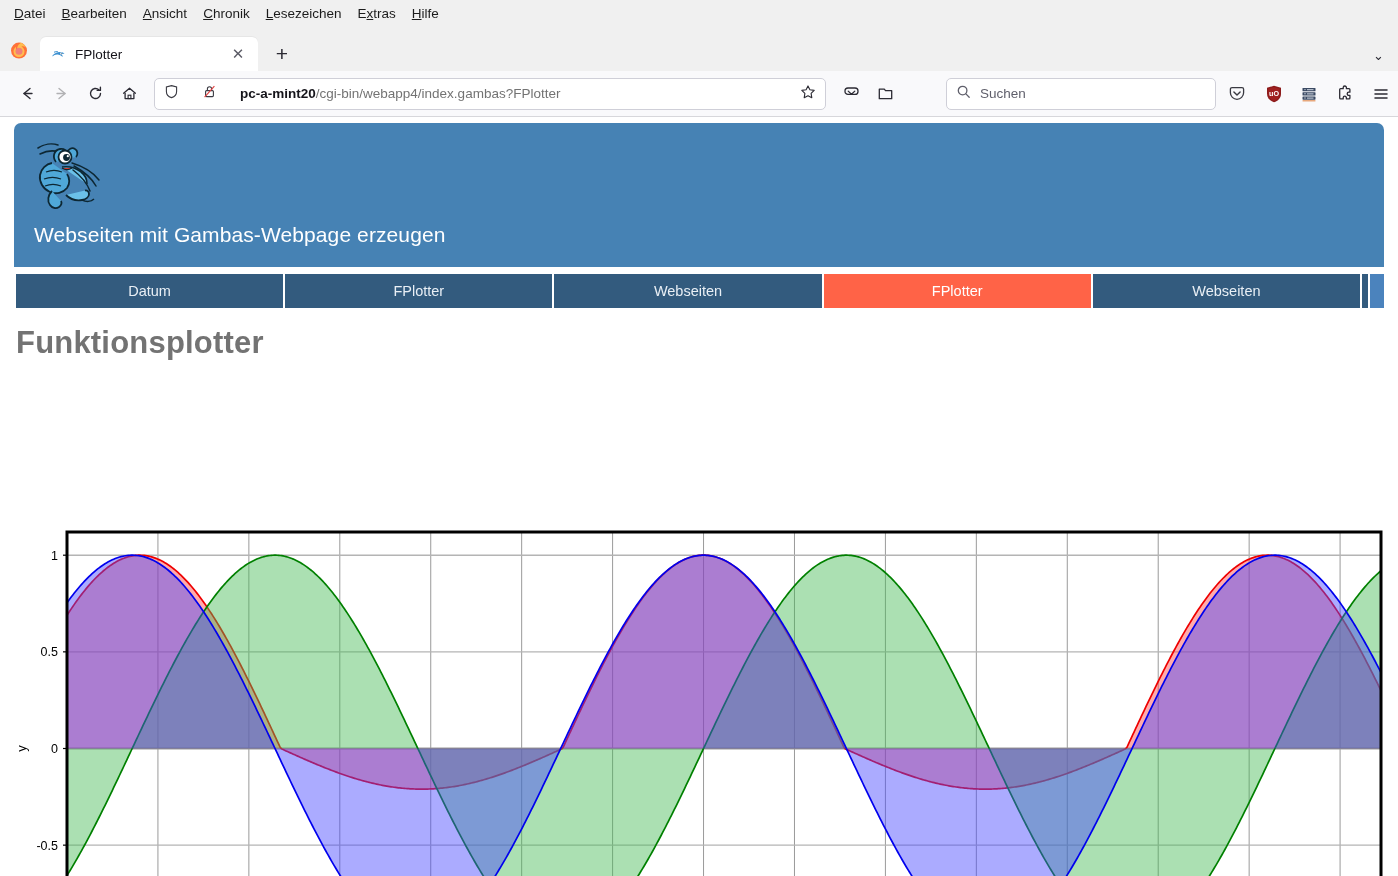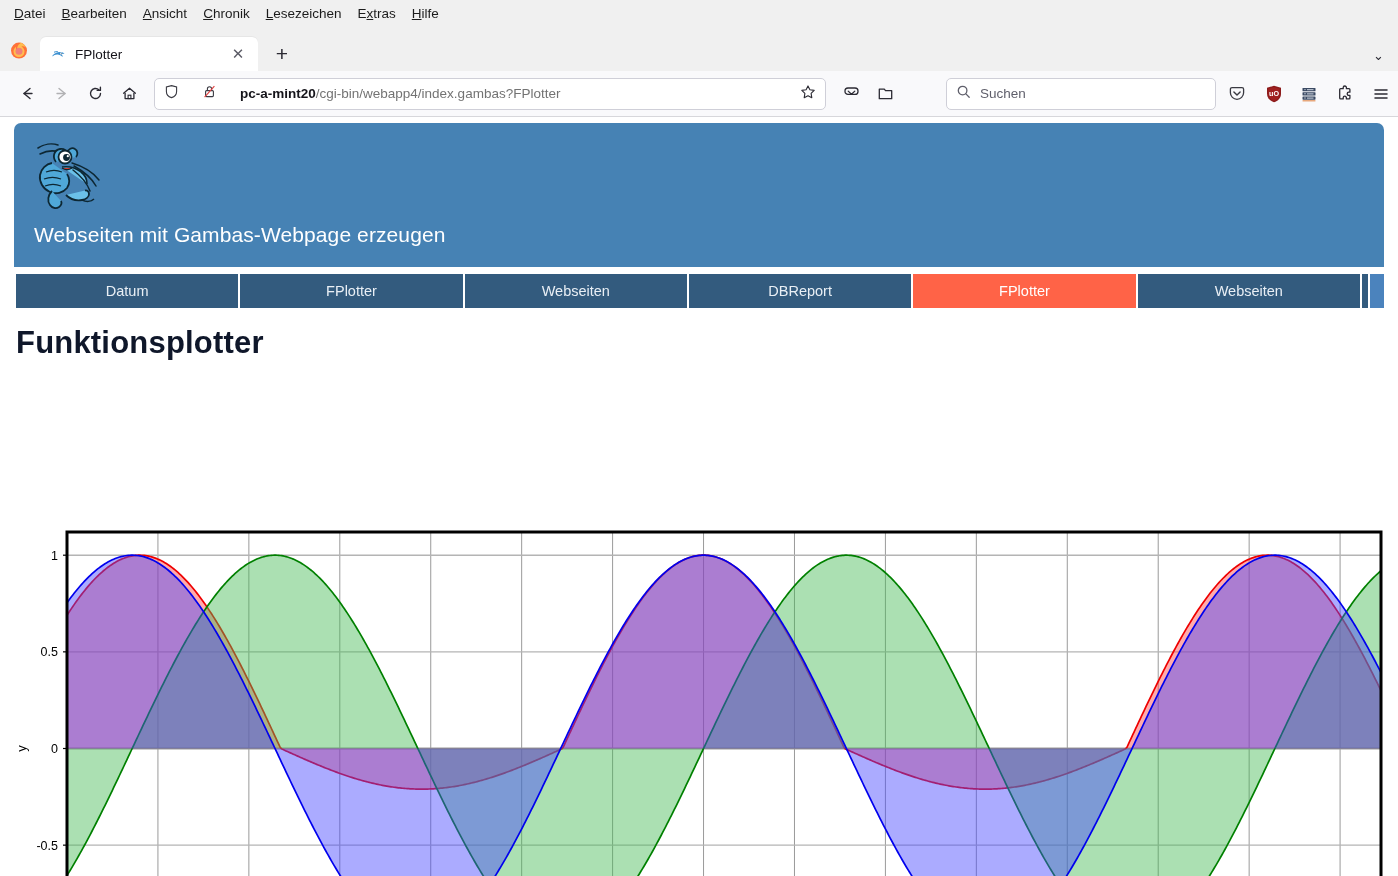--- a/index.html
+++ b/index.html
@@ -115,21 +115,21 @@
     flex: 1 1 0; display: flex; align-items: center; justify-content: center;
     background: #335b7e; color: #e9eff5; font-size: 14.5px;
     border-right: 2px solid #ffffff; white-space: nowrap;
   }
   .navtab.active { background: #ff6347; color: #ffffff; }
   .navtab.stub { flex: 0 0 8px; border-right: 2px solid #ffffff; }
   .navtab.rail { flex: 0 0 14px; background: #4b83bd; border-right: 0; }
 
   .heading {
     margin: 17px 0 0 16px; font-size: 31px; font-weight: bold;
-    color: #0f172a; letter-spacing: .2px;
+    color: #737373; letter-spacing: .2px;
   }
 
   .plotwrap { position: absolute; left: 0; top: 394px; width: 1398px; height: 482px; }
 </style>
 </head>
 <body>
 
 <div class="menubar">
   <div class="menu-item"><span class="acc">D</span>atei</div>
   <div class="menu-item"><span class="acc">B</span>earbeiten</div>
@@ -299,21 +299,20 @@
         <path d="M50 67c4 2 9 2 12-1" stroke="#0d2733" stroke-width="1.5" fill="none"></path>
       </svg>
     </div>
     <div class="banner-title">Webseiten mit Gambas-Webpage erzeugen</div>
   </div>
 
   <div class="navtabs">
     <div class="navtab">Datum</div>
     <div class="navtab">FPlotter</div>
     <div class="navtab">Webseiten</div>
-    <div class="navtab">DBReport</div>
     <div class="navtab active">FPlotter</div>
     <div class="navtab">Webseiten</div>
     <div class="navtab stub"></div>
     <div class="navtab rail"></div>
   </div>
 
   <div class="heading">Funktionsplotter</div>
 
   <div class="plotwrap">
     <svg id="plot-svg" width="1398" height="482" viewBox="0 0 1398 482">

